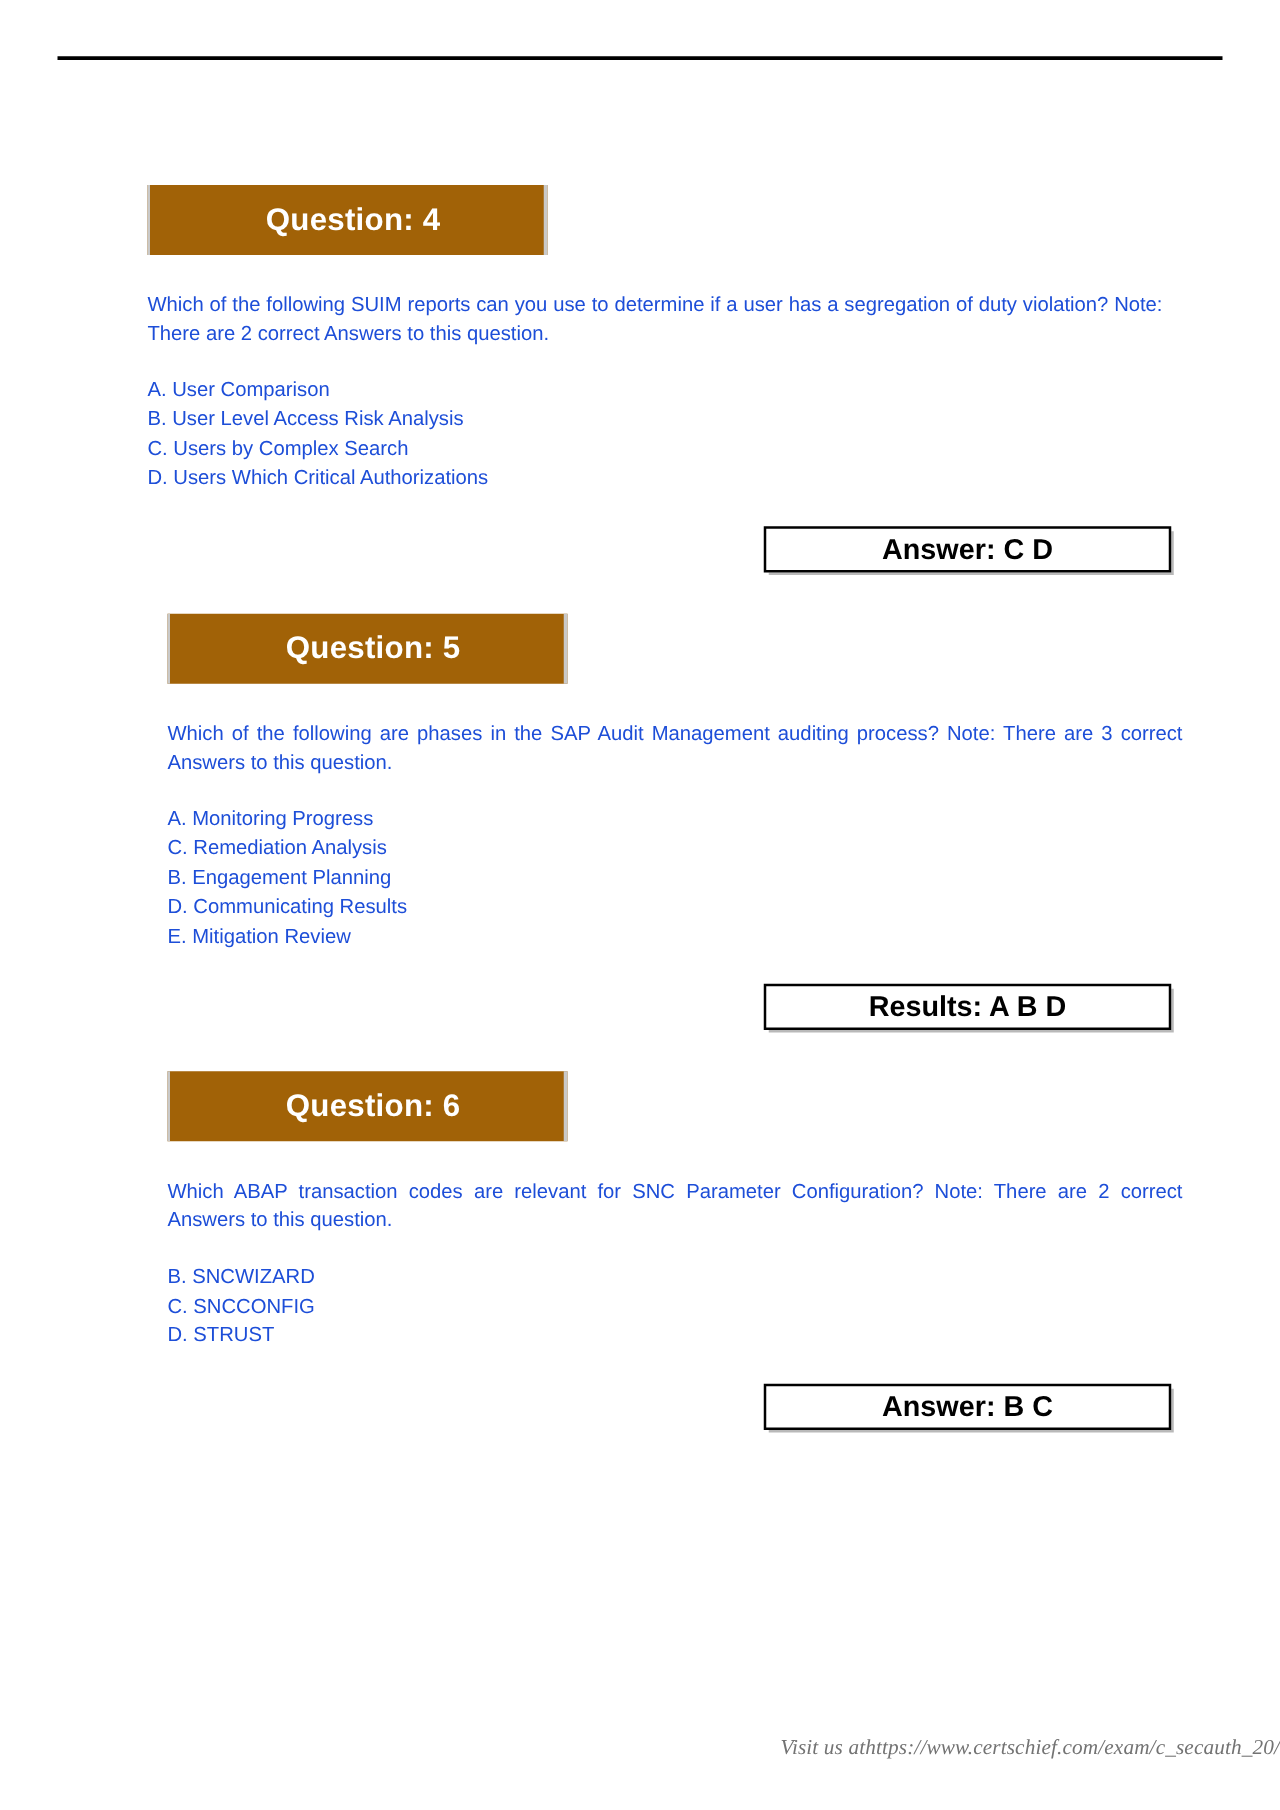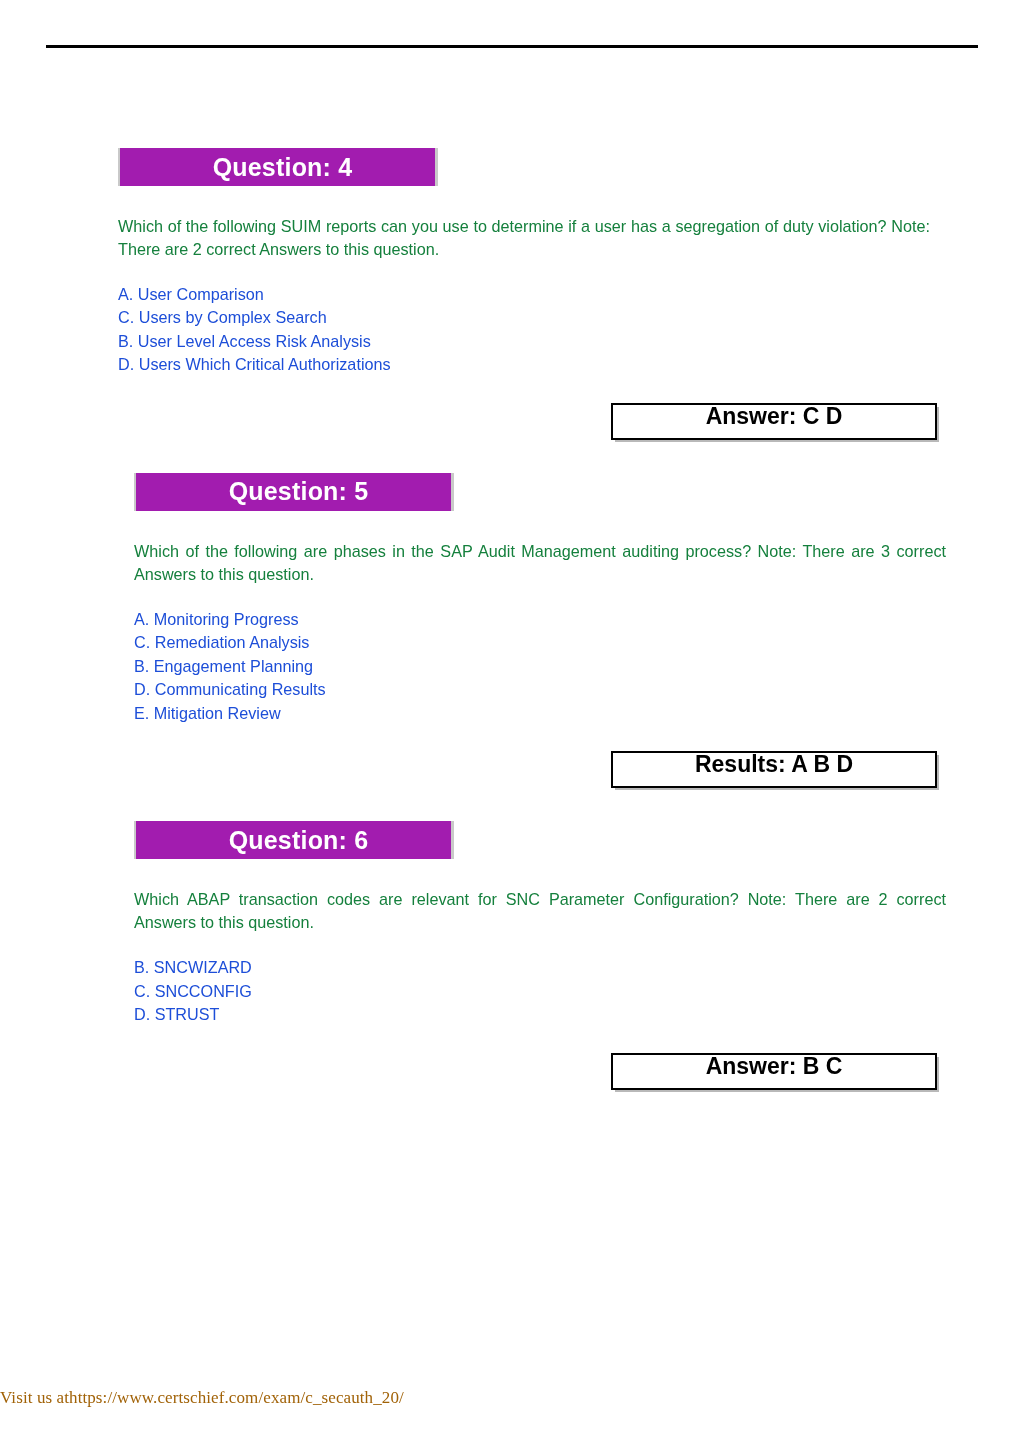--- a/index.html
+++ b/index.html
@@ -36,22 +36,22 @@
     position: absolute;
     left: 118px;
     top: 148px;
     width: 820px;
   }
 
   
   .qhead {
     position: relative;
     width: 320px;
-    height: 38px;
-    background: #a21caf;
+    height: 56px;
+    background: #a16207;
     border-left: 2px solid #c9c9c9;
     border-right: 3px solid #c9c9c9;
     box-sizing: border-box;
     display: flex;
     align-items: center;
     justify-content: center;
   }
   .qhead-label {
     color: #ffffff;
     font-size: 25px;
@@ -61,21 +61,21 @@
     padding-left: 10px;
   }
 
   
   .qbody {
     margin-top: 29px;
     width: 812px;
     font-size: 16.2px;
     line-height: 1.42;
     text-align: justify;
-    color: #15803d;
+    color: #1d4ed8;
   }
   .qbody.one-block {
     text-align: justify;
     text-justify: inter-word;
   }
 
   
   .options {
     margin-top: 22px;
     font-size: 16.2px;
@@ -93,66 +93,67 @@
     justify-content: flex-end;
     padding-right: 1px;
   }
   .answer-box {
     width: 326px;
     height: 37px;
     border: 2px solid #000000;
     background: #ffffff;
     box-sizing: border-box;
     display: flex;
-    align-items: flex-start;
+    align-items: center;
     justify-content: center;
     box-shadow: 3px 3px 0 -1px #b9b9b9;
   }
   .answer-label {
     font-size: 23px;
     font-weight: bold;
     color: #000000;
     line-height: 1;
   }
 
   
   .qblock { margin-bottom: 0; }
   .qblock + .qblock { margin-top: 33px; margin-left: 16px; }
 
   
   .footer {
     position: absolute;
     left: 0;
     right: 0;
     top: 1388px;
-    text-align: left;
+    text-align: right;
     font-family: "Liberation Serif", serif;
+    font-style: italic;
     font-size: 17px;
-    color: #a16207;
+    color: #737373;
     letter-spacing: 0.1px;
   }
 </style>
 </head>
 <body>
 
 <div class="page">
 
   <div class="top-rule"></div>
 
   <div class="content">
 
     <div class="qblock">
       <div class="qhead">
         <span class="qhead-label">Question: 4</span>
       </div>
       <div class="qbody one-block">Which of the following SUIM reports can you use to determine if a user has a segregation of duty violation? Note: There are 2 correct Answers to this question.</div>
       <div class="options">
         <div class="option">A. User Comparison</div>
+        <div class="option">B. User Level Access Risk Analysis</div>
         <div class="option">C. Users by Complex Search</div>
-        <div class="option">B. User Level Access Risk Analysis</div>
         <div class="option">D. Users Which Critical Authorizations</div>
       </div>
       <div class="answer-row">
         <div class="answer-box">
           <span class="answer-label">Answer: C D</span>
         </div>
       </div>
     </div>
 
     <div class="qblock">

